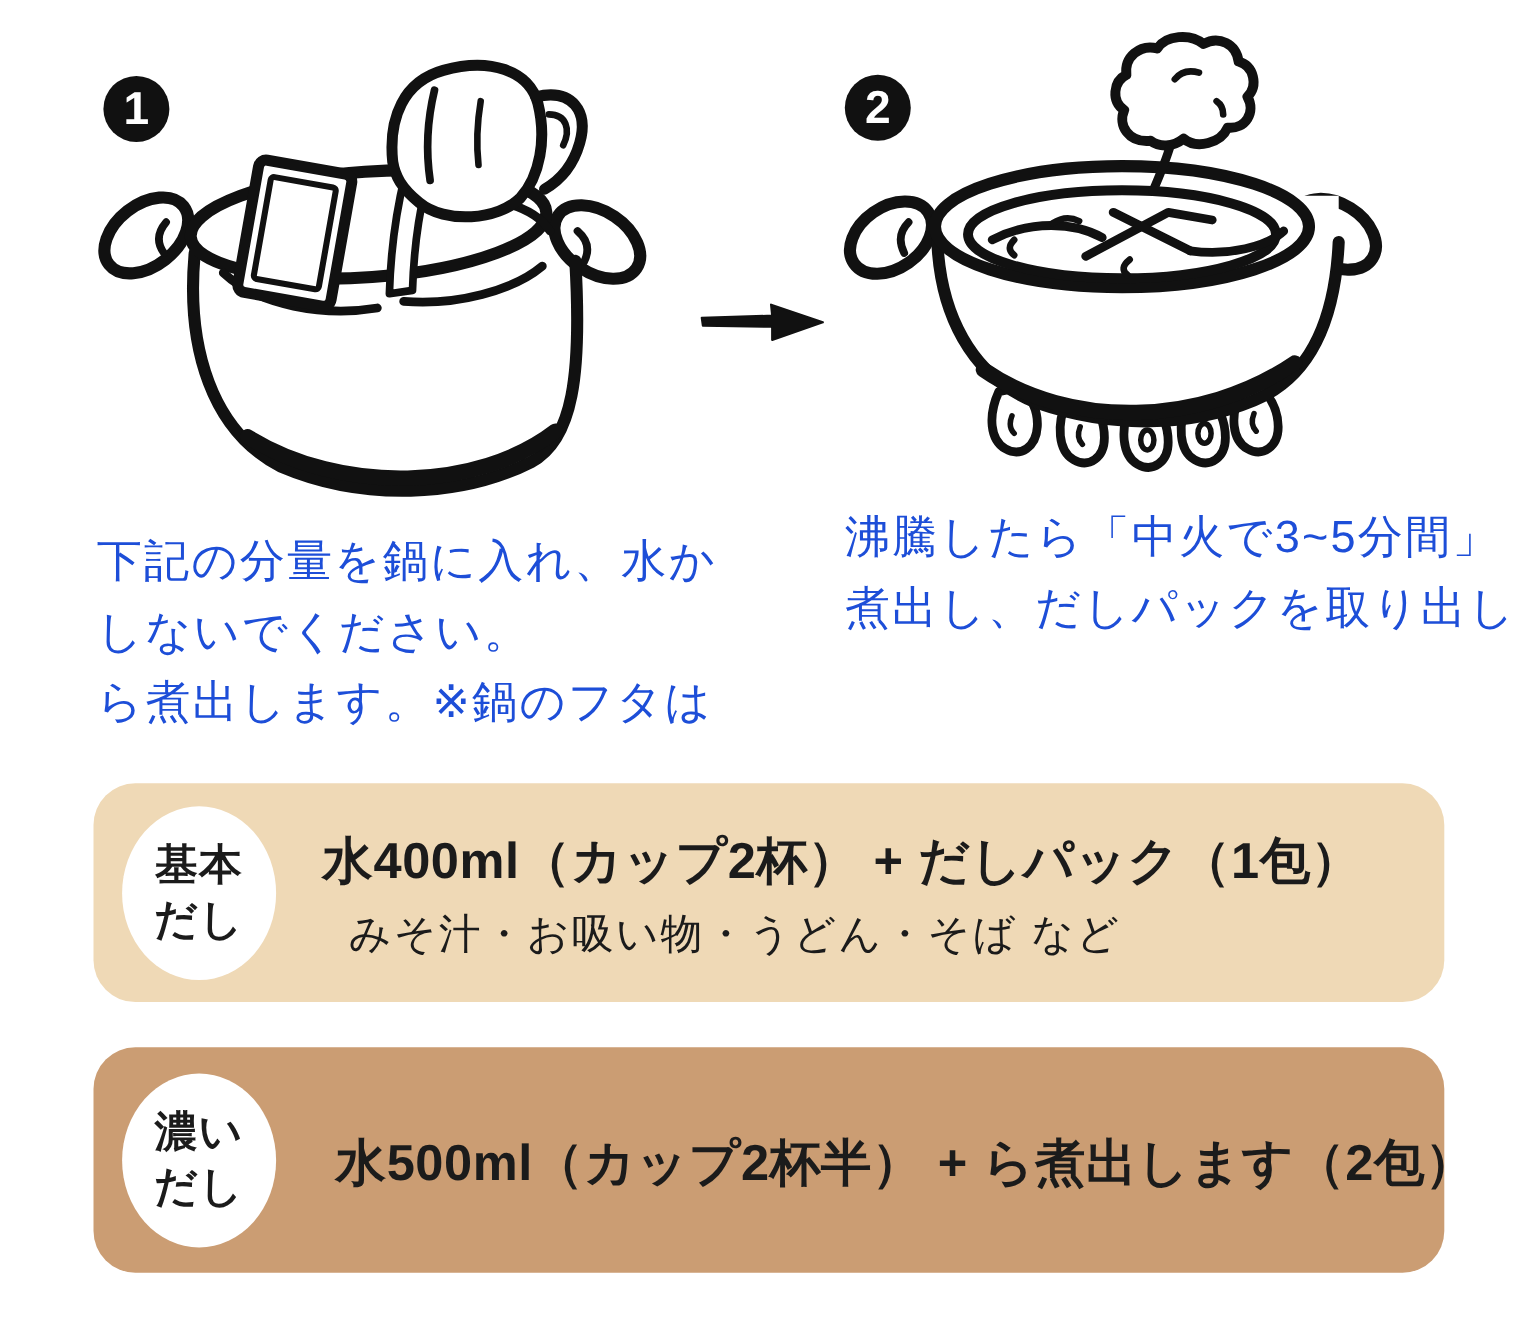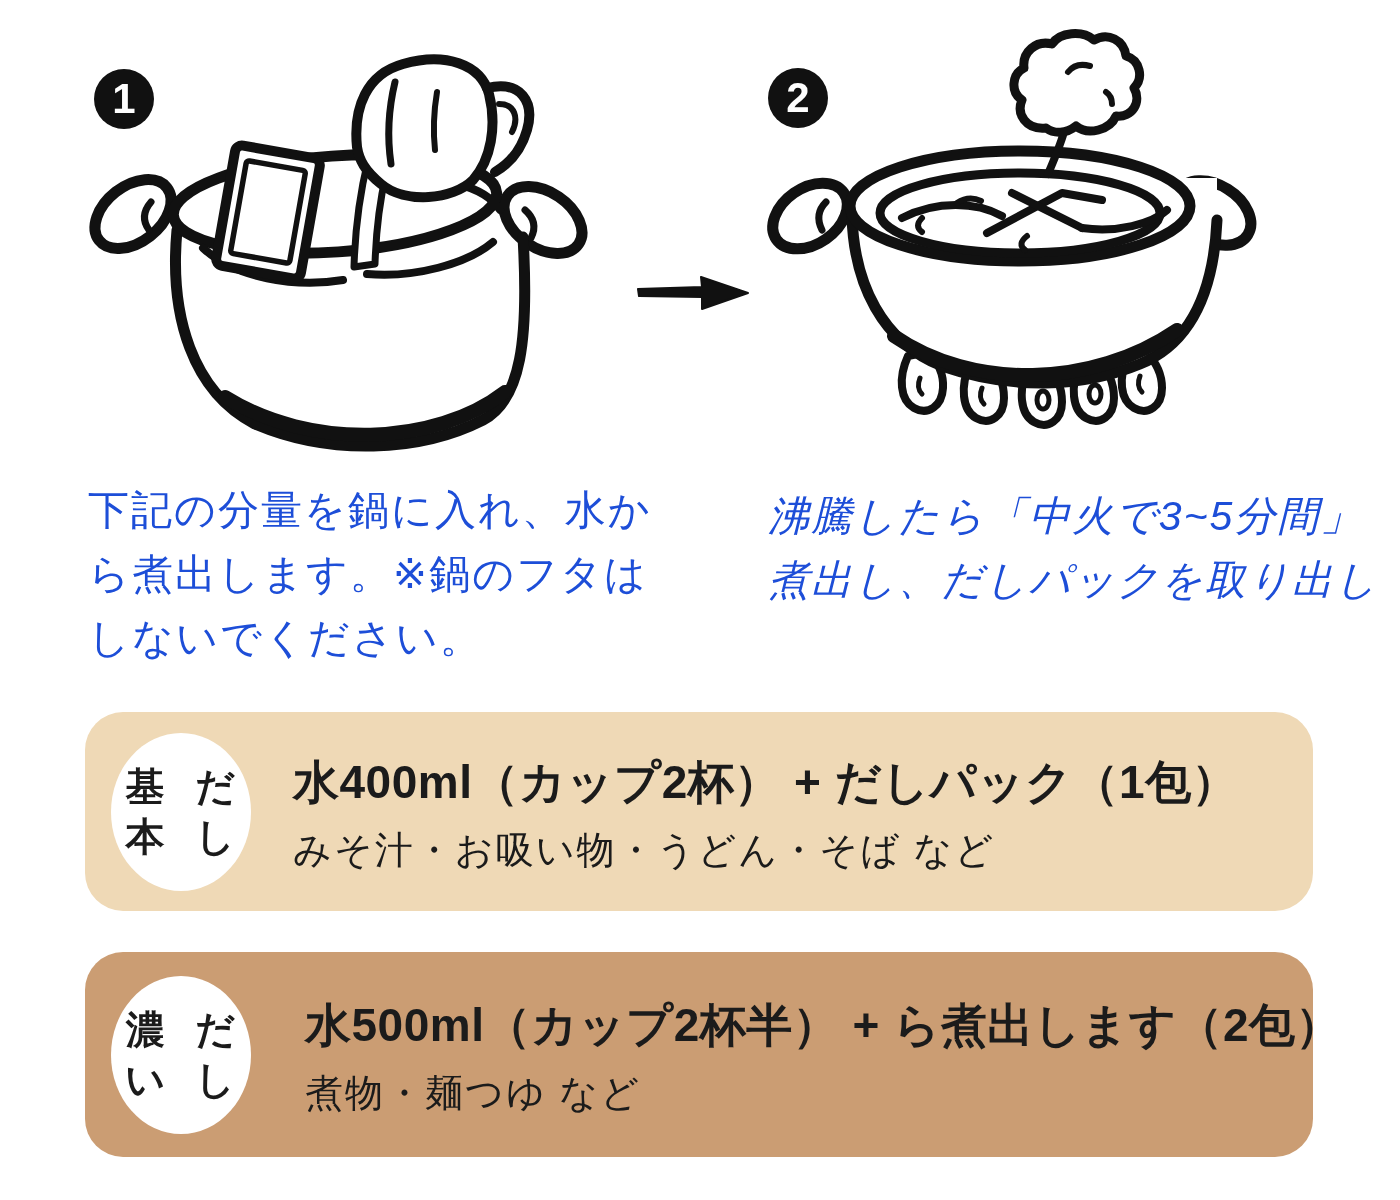--- a/index.html
+++ b/index.html
@@ -28,48 +28,48 @@
   
   .illo { position: absolute; }
   .illo-1 { left: 85px; top: 52px; width: 560px; height: 410px; }
   .illo-2 { left: 762px; top: 28px; width: 500px; height: 404px; }
   .arrow-wrap { position: absolute; left: 636px; top: 272px; width: 116px; height: 42px; }
   svg { display: block; width: 100%; height: 100%; }
   
   .caption { position: absolute; font-size: 41px; line-height: 64px; letter-spacing: 2px; color: #1d4ed8; }
   .caption span { display: block; white-space: nowrap; }
   .caption-1 { left: 88px; top: 478px; }
-  .caption-2 { left: 768px; top: 484px; font-style: italic; }
+  .caption-2 { left: 768px; top: 456px; }
   
   .recipe-box {
     position: absolute;
     left: 85px;
     width: 1228px;
     border-radius: 38px;
     display: flex;
     align-items: center;
   }
   .recipe-box.basic  { top: 712px; height: 199px; background: #efd9b6; }
   .recipe-box.strong { top: 952px; height: 205px; background: #cb9d73; gap: 12px; }
   .label-circle {
     flex: 0 0 auto;
     margin-left: 26px;
     width: 140px; height: 158px;
     background: #ffffff;
     border-radius: 50%;
-    display: flex; flex-direction: row;
+    display: flex; flex-direction: column;
     align-items: center; justify-content: center;
     font-size: 39px; font-weight: bold;
     line-height: 1.26;
     letter-spacing: 1px;
     text-align: center;
   }
   .recipe-text { margin-left: 42px; display: flex; flex-direction: column; gap: 26px; padding-top: 4px; }
   .formula { font-size: 46px; font-weight: bold; letter-spacing: 0.5px; white-space: nowrap; line-height: 1; }
-  .uses    { font-size: 38px; letter-spacing: 2px; white-space: nowrap; line-height: 1; }
+  .uses    { font-size: 38px; letter-spacing: 2px; white-space: nowrap; line-height: 1; margin-left: 24px; }
 </style>
 </head>
 <body>
 
 <div class="page">
 
   <div class="badge badge-1">1</div>
 
   <div class="illo illo-1">
     <svg viewBox="0 0 560 410">
@@ -102,22 +102,22 @@
         <path d="M310 30 C 304 55 302 85 306 112" stroke-width="7"></path>
         <path d="M352 40 Q 347 70 350 98" stroke-width="6"></path>
         <path d="M402 36 C 436 28 450 50 442 78 C 436 99 424 112 410 120" stroke-width="10"></path>
         <path d="M414 52 C 430 52 434 66 427 80" stroke-width="6"></path>
       </g>
     </svg>
   </div>
 
   <p class="caption caption-1">
     <span>下記の分量を鍋に入れ、水か</span>
+    <span>しないでください。</span>
     <span>ら煮出します。※鍋のフタは</span>
-    <span>しないでください。</span>
   </p>
 
   <div class="arrow-wrap">
     <svg viewBox="0 0 116 42">
       <path d="M2 17 L66 15 L65 5 L112 21 L66 37 L66 25 L3 24 Z" fill="#111" stroke="#111" stroke-width="2" stroke-linejoin="round"></path>
     </svg>
   </div>
 
   <div class="badge badge-2">2</div>
 
@@ -180,17 +180,16 @@
     </div>
   </div>
 
   <div class="recipe-box strong">
     <div class="label-circle">
       <span>濃い</span>
       <span>だし</span>
     </div>
     <div class="recipe-text">
       <div class="formula">水500ml（カップ2杯半） + ら煮出します（2包）</div>
-      <div class="uses">煮物・麺つゆ など</div>
     </div>
   </div>
 
 </div>
 
 </body></html>

